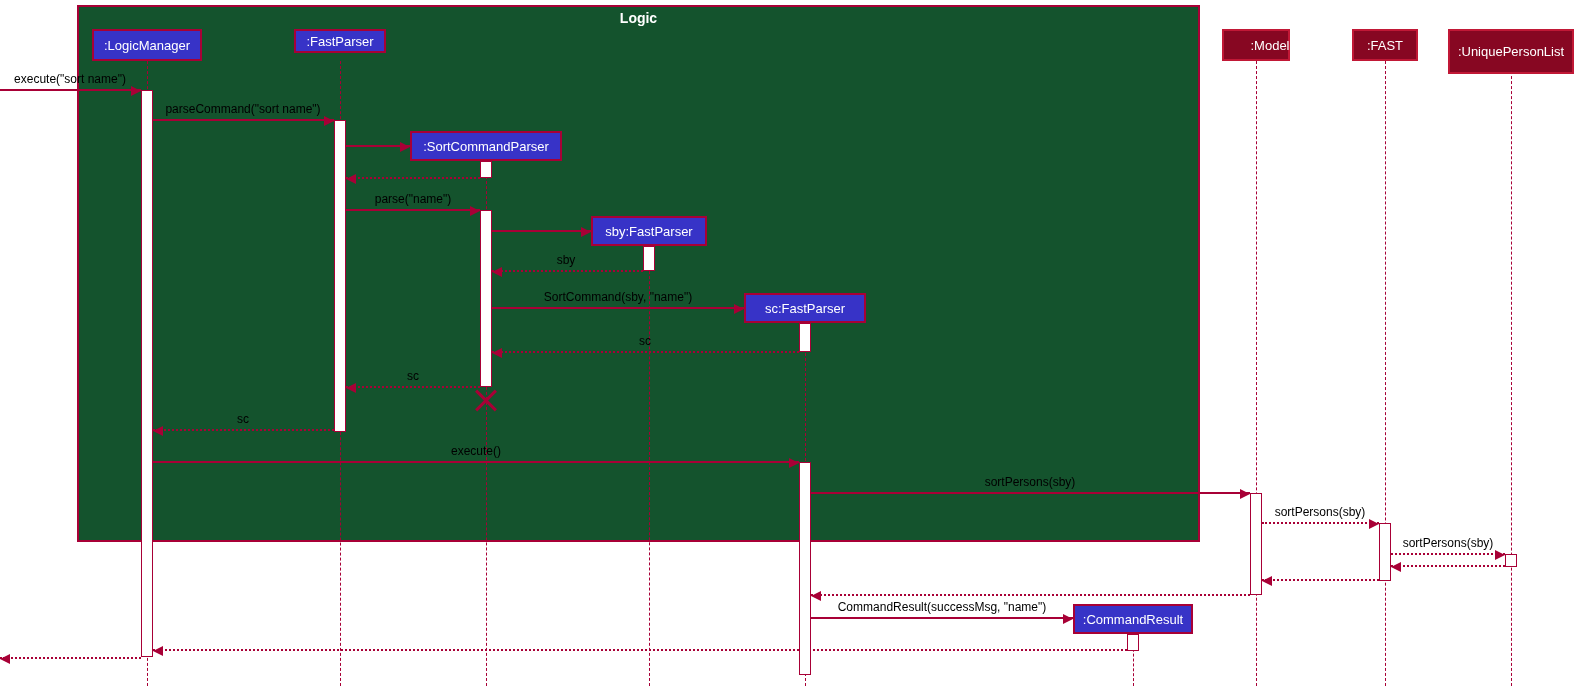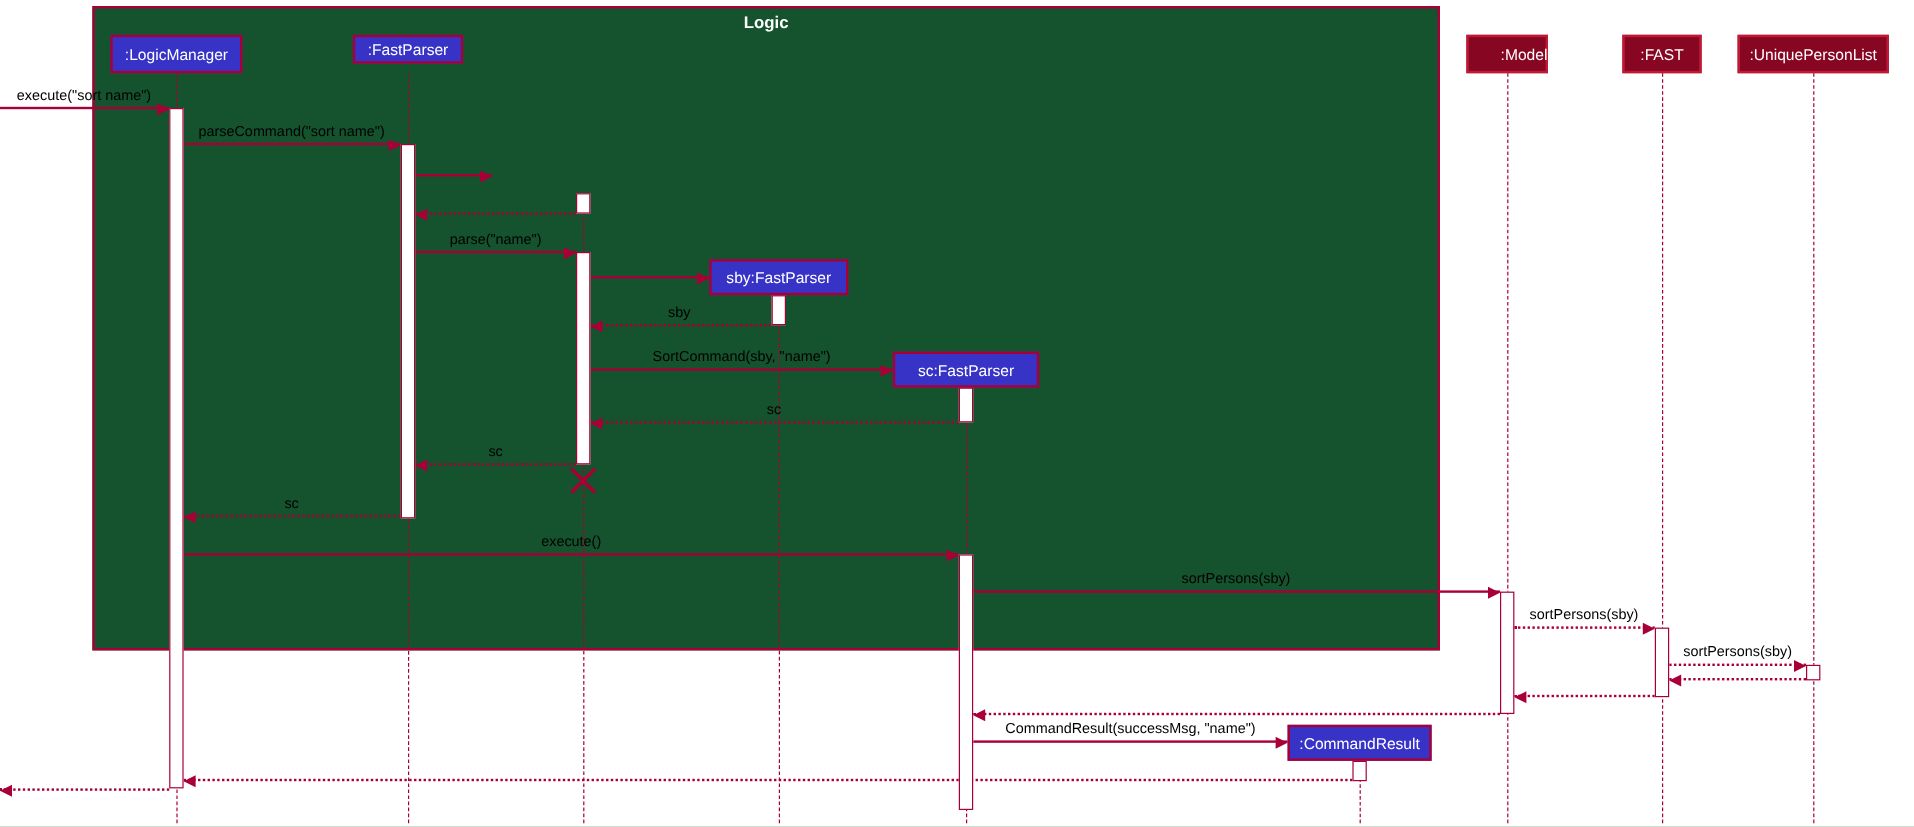--- a/index.html
+++ b/index.html
@@ -115,20 +115,21 @@
     <div class="activation" style="left: 480px; top: 210px; height: 177px;"></div>
     <div class="activation" style="left: 643px; top: 246px; height: 25px;"></div>
     <div class="activation" style="left: 799px; top: 323px; height: 29px;"></div>
     <div class="activation" style="left: 799px; top: 462px; height: 213px;"></div>
     <div class="activation" style="left: 1127px; top: 634px; height: 17px;"></div>
     <div class="activation" style="left: 1250px; top: 493px; height: 102px;"></div>
     <div class="activation" style="left: 1379px; top: 523px; height: 58px;"></div>
     <div class="activation" style="left: 1505px; top: 554px; height: 13px;"></div>
     <div class="pbox logic" style="left: 92px; top: 29px; width: 110px; height: 32px;">:LogicManager</div>
     <div class="pbox logic" style="left: 294px; top: 29px; width: 92px; height: 24px;">:FastParser</div>
+    <div class="pbox logic" style="left: 410px; top: 131px; width: 152px; height: 30px;">:SortCommandParser</div>
     <div class="pbox logic" style="left: 591px; top: 216px; width: 116px; height: 30px;">sby:FastParser</div>
     <div class="pbox logic" style="left: 744px; top: 293px; width: 122px; height: 30px;">sc:FastParser</div>
     <div class="pbox logic" style="left: 1073px; top: 604px; width: 120px; height: 30px;">:CommandResult</div>
     <div class="pbox model" style="left: 1222px; top: 29px; width: 68px; height: 32px; padding-left: 28px;">:Model</div>
     <div class="pbox model" style="left: 1352px; top: 29px; width: 66px; height: 32px;">:FAST</div>
-    <div class="pbox model" style="left: 1448px; top: 29px; width: 126px; height: 32px;">:UniquePersonList</div>
+    <div class="pbox model" style="left: 1448px; top: 29px; width: 126px; height: 45px;">:UniquePersonList</div>
     <div class="destroy" style="left: 486px; top: 400px;"></div>
   </div>
 
 </body></html>

